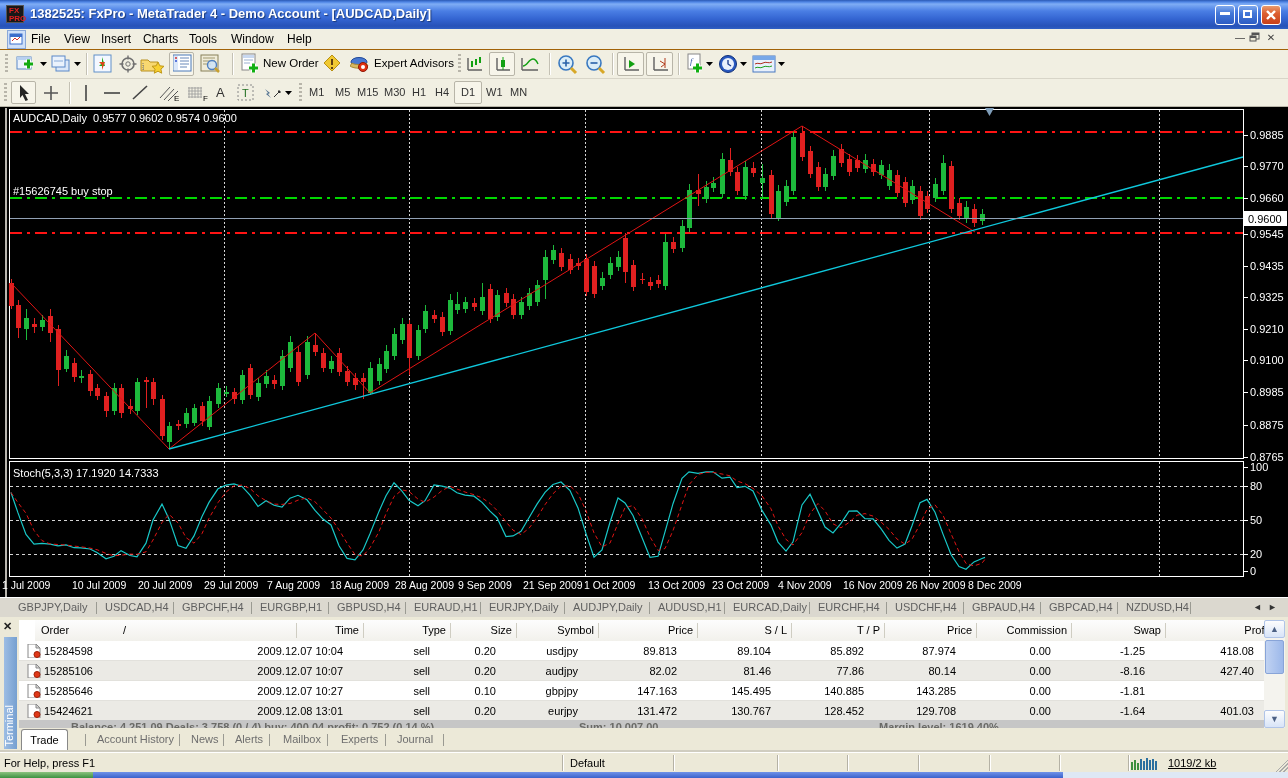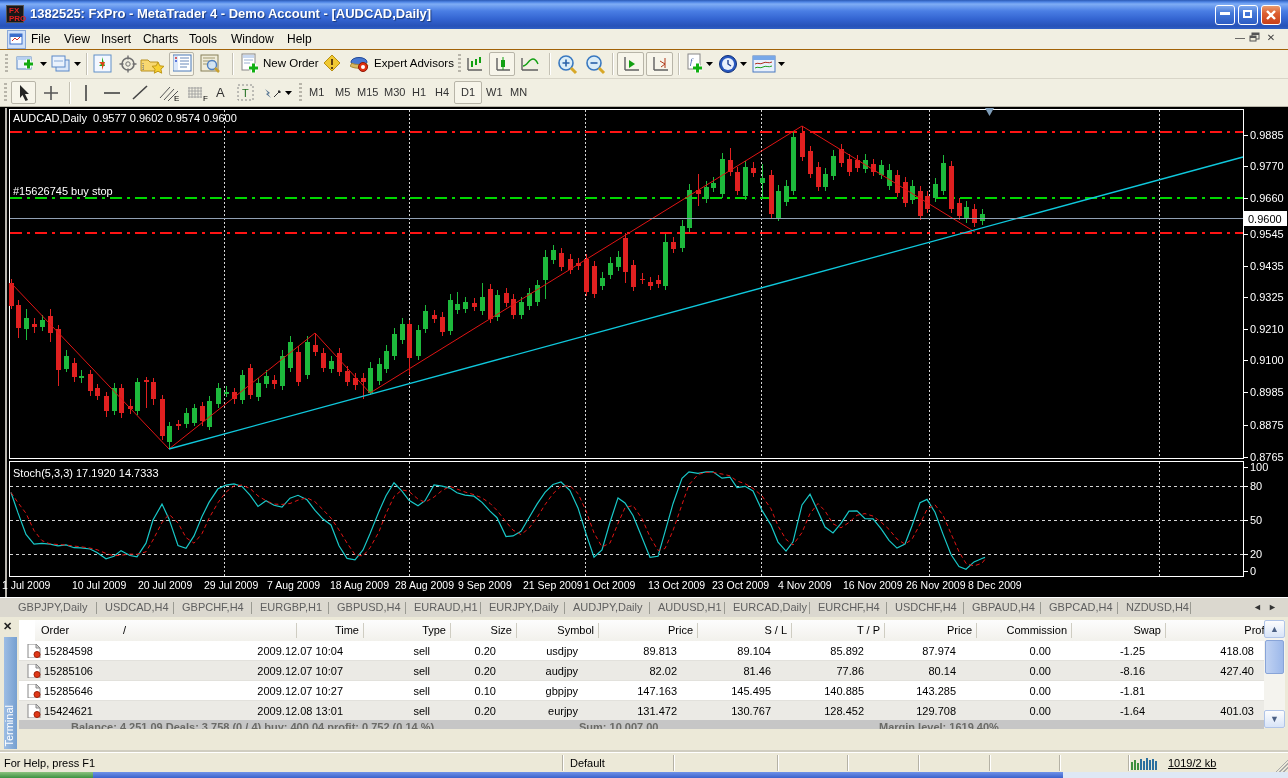--- a/index.html
+++ b/index.html
@@ -534,20 +534,36 @@
           <span style="left:560px;">Sum: 10 007.00</span>
           <span style="left:860px;">Margin level: 1619.40%</span>
         </div>
     </div>
   </div>
   <div id="t-scroll" class="abs">
     <div class="sbtn" style="top:0;">▲</div>
     <div id="t-thumb"></div>
     <div class="sbtn" style="top:90px;">▼</div>
   </div>
+  <div id="t-tabs" class="abs">
+    <div id="tab-trade">Trade</div>
+    <div class="ttab" style="left:78px;">Account History</div>
+<div class="ttab" style="left:172px;">News</div>
+<div class="ttab" style="left:216px;">Alerts</div>
+<div class="ttab" style="left:264px;">Mailbox</div>
+<div class="ttab" style="left:322px;">Experts</div>
+<div class="ttab" style="left:378px;">Journal</div>
+<div class="ttsep" style="left:66px;"></div>
+<div class="ttsep" style="left:160px;"></div>
+<div class="ttsep" style="left:204px;"></div>
+<div class="ttsep" style="left:250px;"></div>
+<div class="ttsep" style="left:308px;"></div>
+<div class="ttsep" style="left:366px;"></div>
+<div class="ttsep" style="left:424px;"></div>
+  </div>
 
   <div id="statusbar" class="abs">
     <div class="lbl" style="left:4px;">For Help, press F1</div>
     <div class="lbl" style="left:570px;">Default</div>
     <div class="st-sep" style="left:562px;"></div>
     <div class="st-sep" style="left:673px;"></div>
     <div class="st-sep" style="left:777px;"></div>
     <div class="st-sep" style="left:847px;"></div>
     <div class="st-sep" style="left:918px;"></div>
     <div class="st-sep" style="left:989px;"></div>

